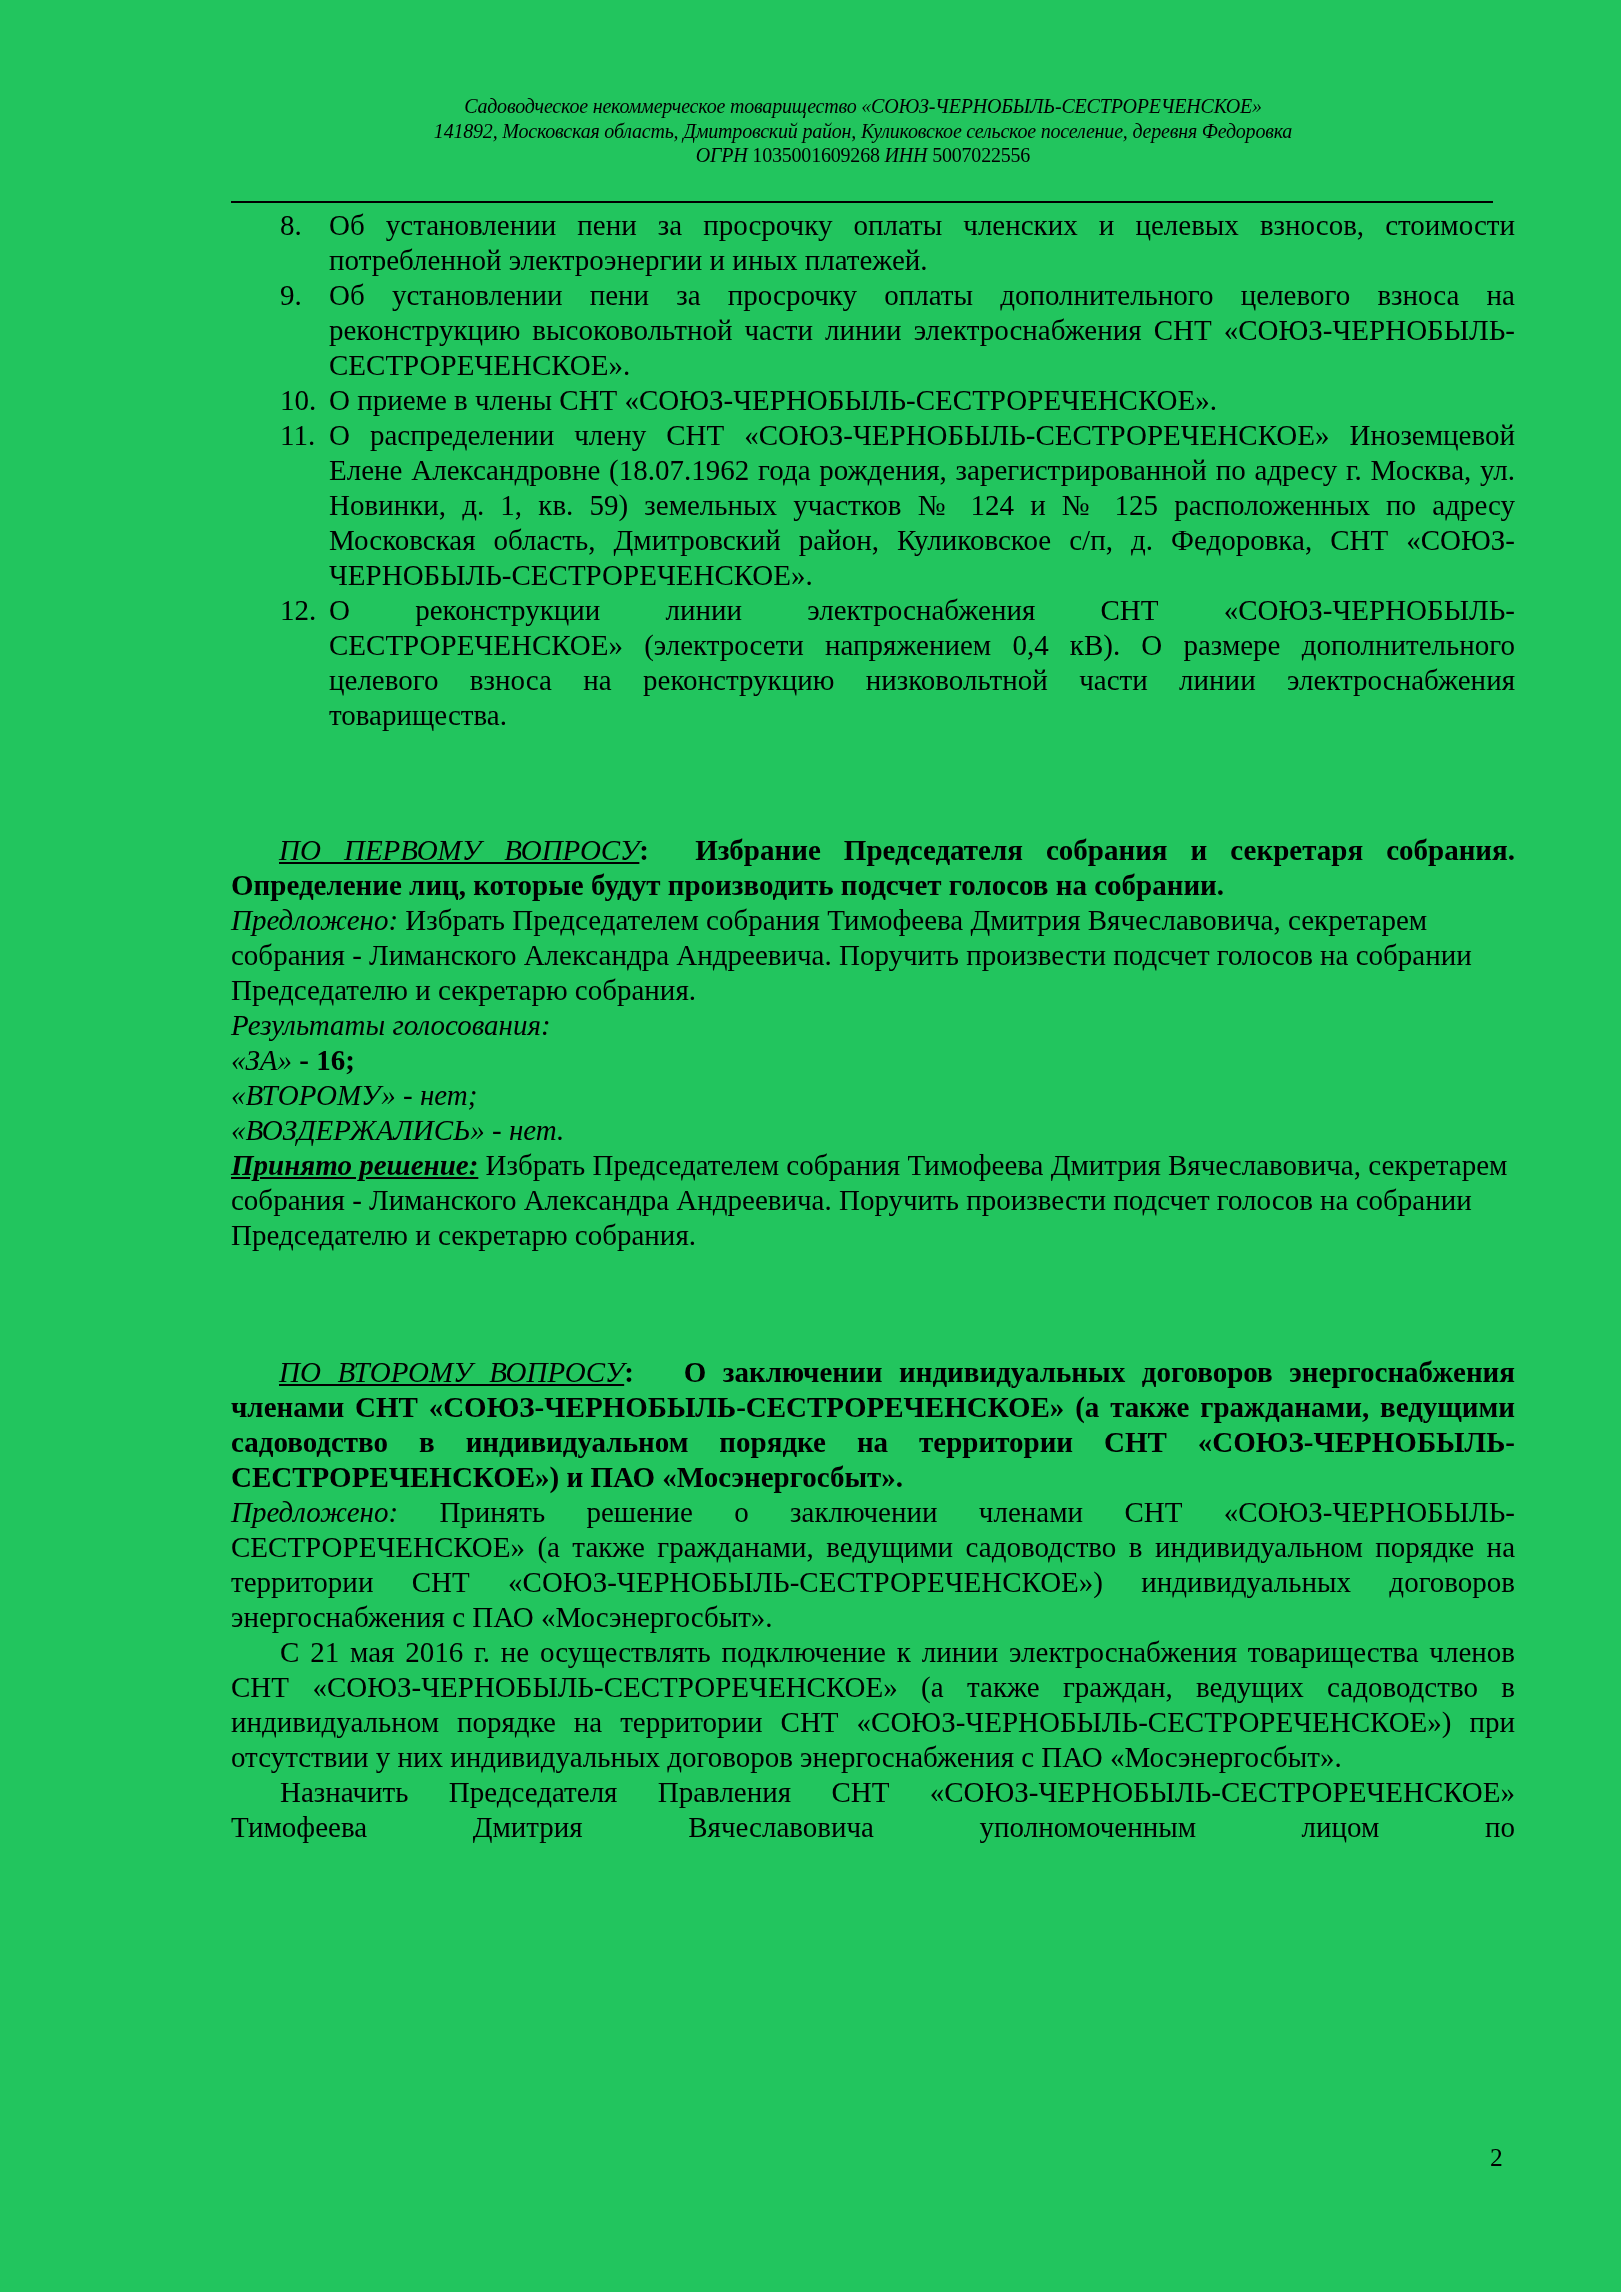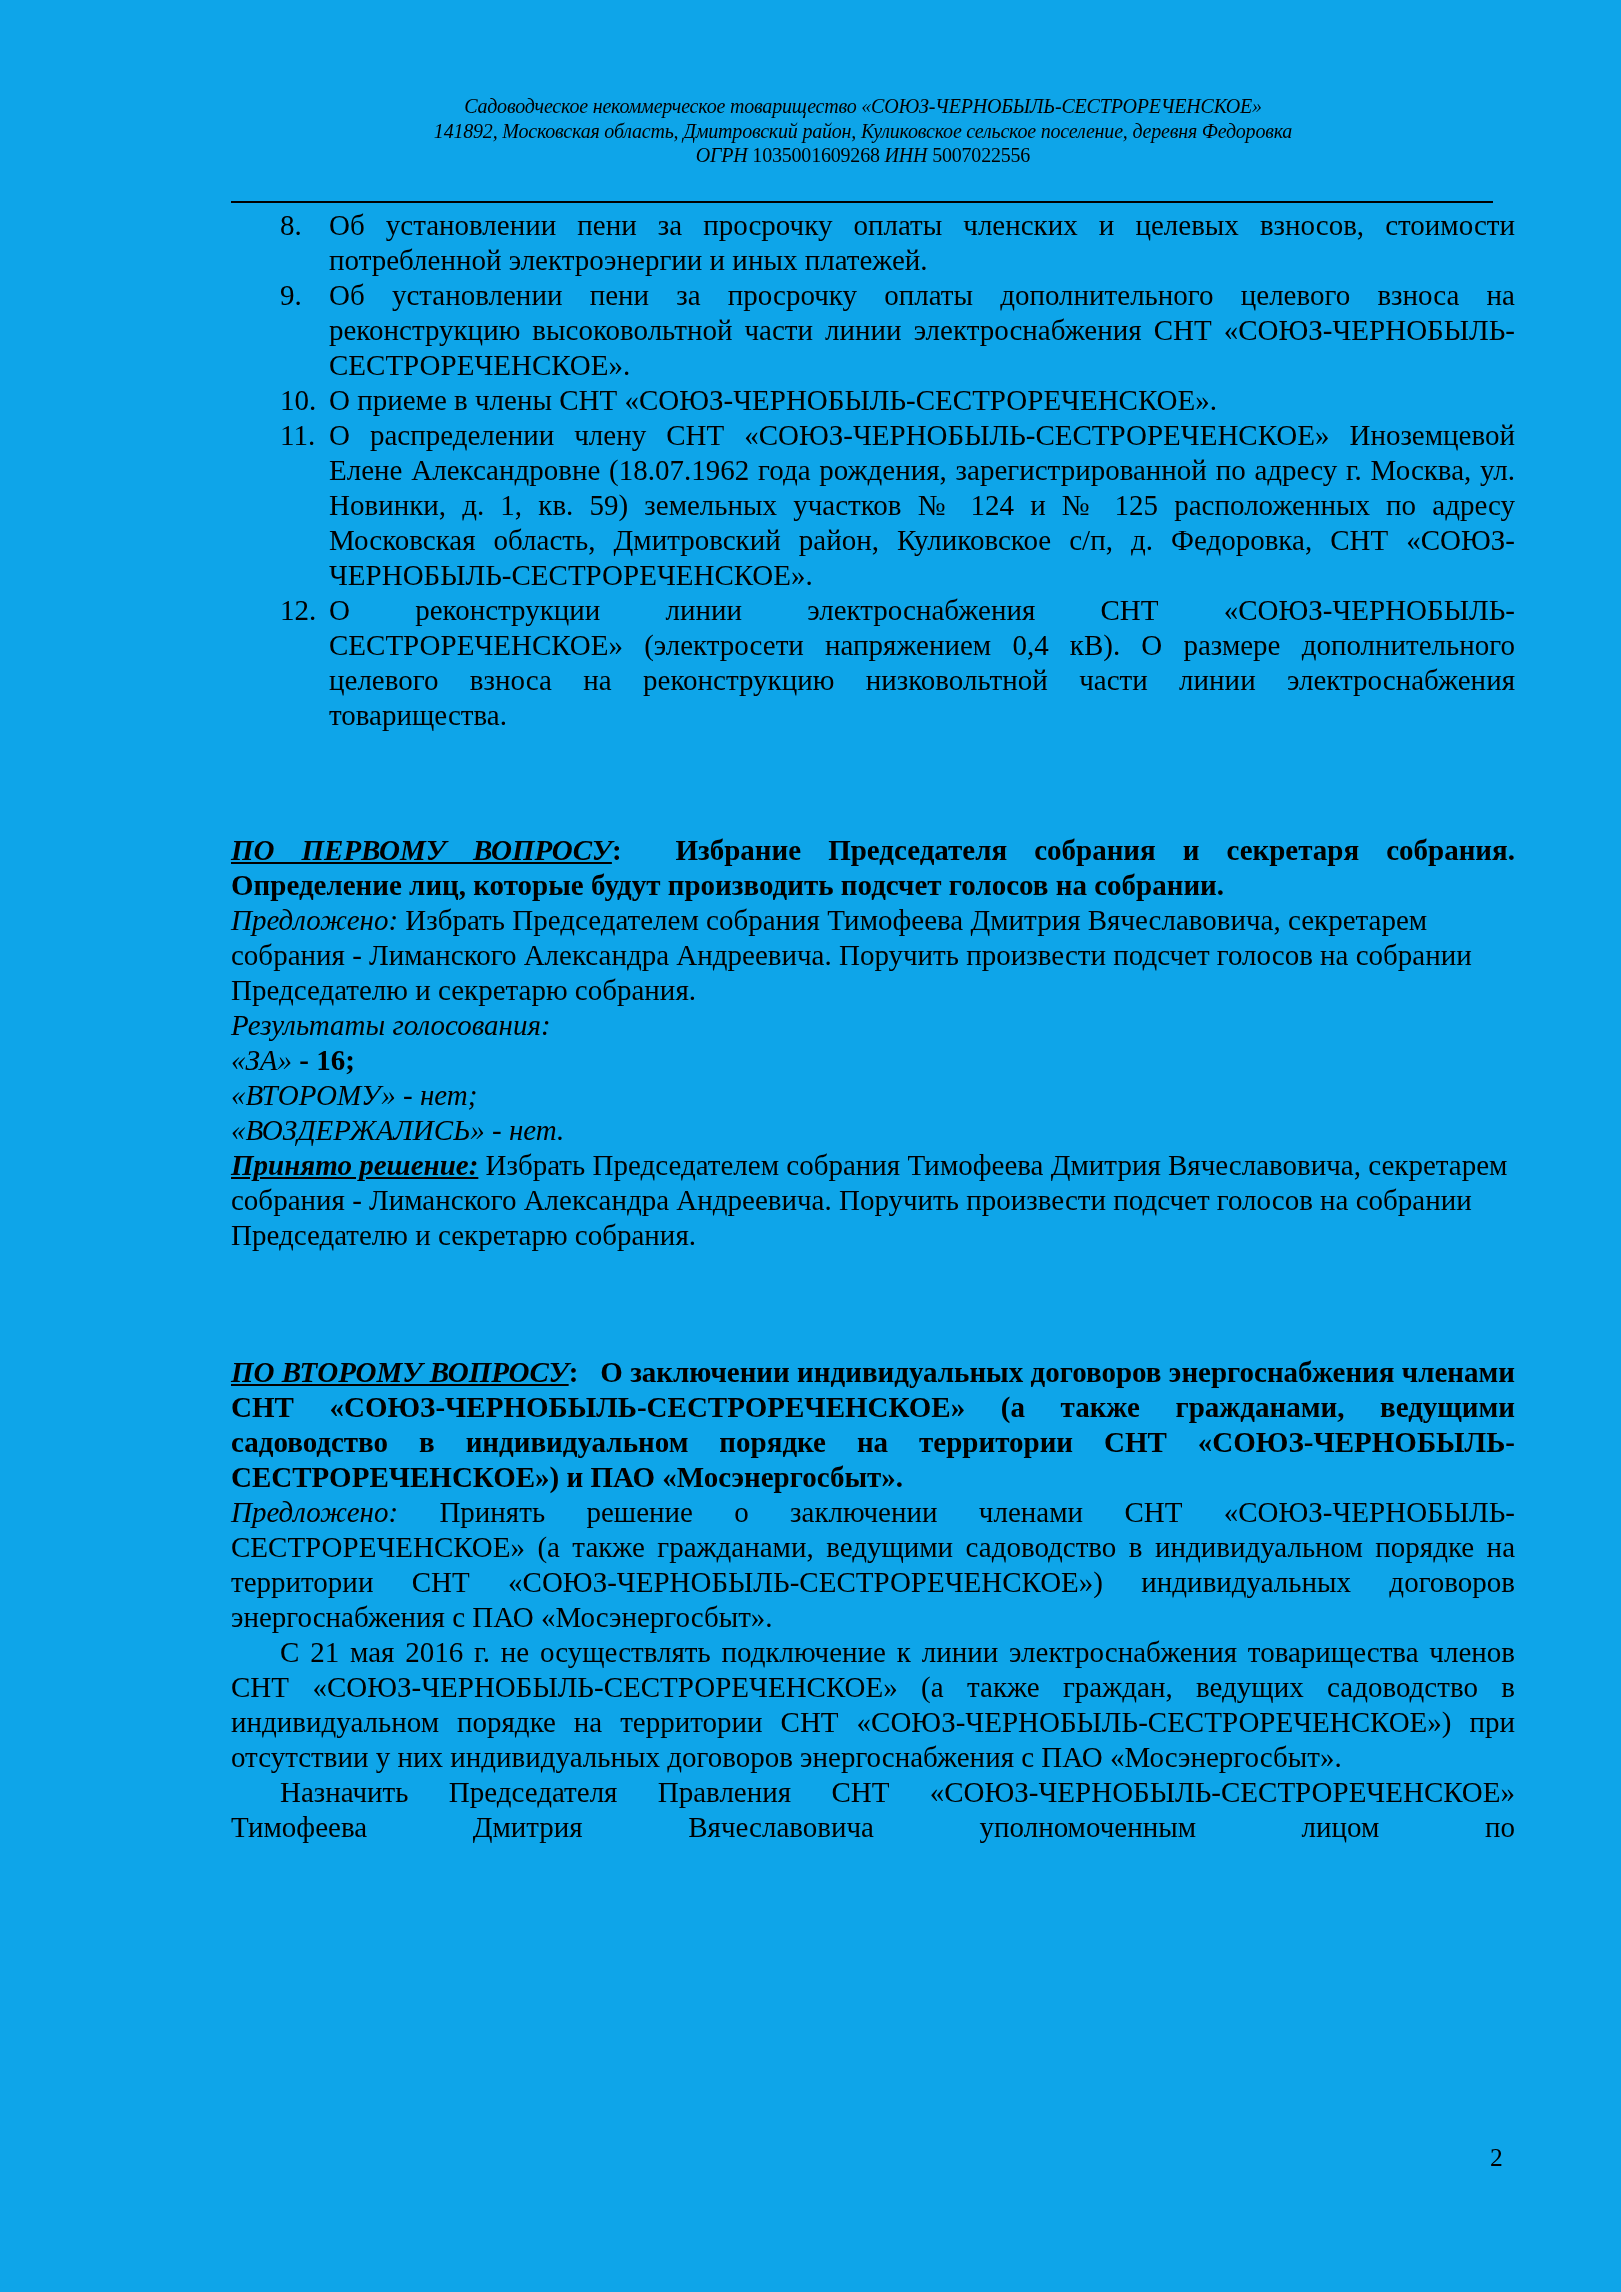--- a/index.html
+++ b/index.html
@@ -1,29 +1,29 @@
 <!DOCTYPE html>
 <html><head>
 <meta charset="utf-8">
 <style>
   html, body { margin: 0; padding: 0; background: #ffffff; }
   body { width: 1621px; height: 2293px; position: relative; overflow: hidden; color: #000; font-family: "Liberation Serif", "DejaVu Serif", serif; }
-  .page { position: absolute; left: 0; top: 0; width: 1621px; height: 2293px; background: #0ea5e9; }
+  .page { position: absolute; left: 0; top: 0; width: 1621px; height: 2293px; background: #22c55e; }
   .header { position: absolute; left: 231px; top: 94px; width: 1264px; text-align: center; font-style: italic; font-size: 20px; line-height: 24.5px; letter-spacing: -0.2px; }
   .header .line { display: block; white-space: nowrap; }
   .header-rule { position: absolute; left: 231px; top: 201px; width: 1262px; height: 2px; background: #000; }
   .content { position: absolute; left: 231px; top: 208px; width: 1284px; font-size: 29px; line-height: 35px; }
   .agenda { margin: 0; padding: 0; list-style: none; }
   .agenda li { position: relative; padding-left: 98px; text-align: justify; }
   .agenda li .num { position: absolute; left: 49px; top: 0; }
   .justify { text-align: justify; }
   .heading { font-weight: bold; text-decoration: underline; font-size: 29px; margin-top: 35px; }
   .section { margin-top: 100px; }
   .section2 { margin-top: 102px; }
-  .q-label { font-weight: bold; font-style: italic; text-decoration: underline; }
+  .q-label { font-weight: normal; font-style: italic; text-decoration: underline; margin-left: 48px; }
   .q-title { font-weight: bold; }
   .bi { font-weight: normal; font-style: italic; }
   .biu { font-weight: bold; font-style: italic; text-decoration: underline; }
   .b { font-weight: bold; }
   .indent { text-indent: 49px; }
   .page-number { position: absolute; left: 1490px; top: 2143px; font-size: 25.5px; }
   p { margin: 0; }
 </style>
 </head>
 <body>

